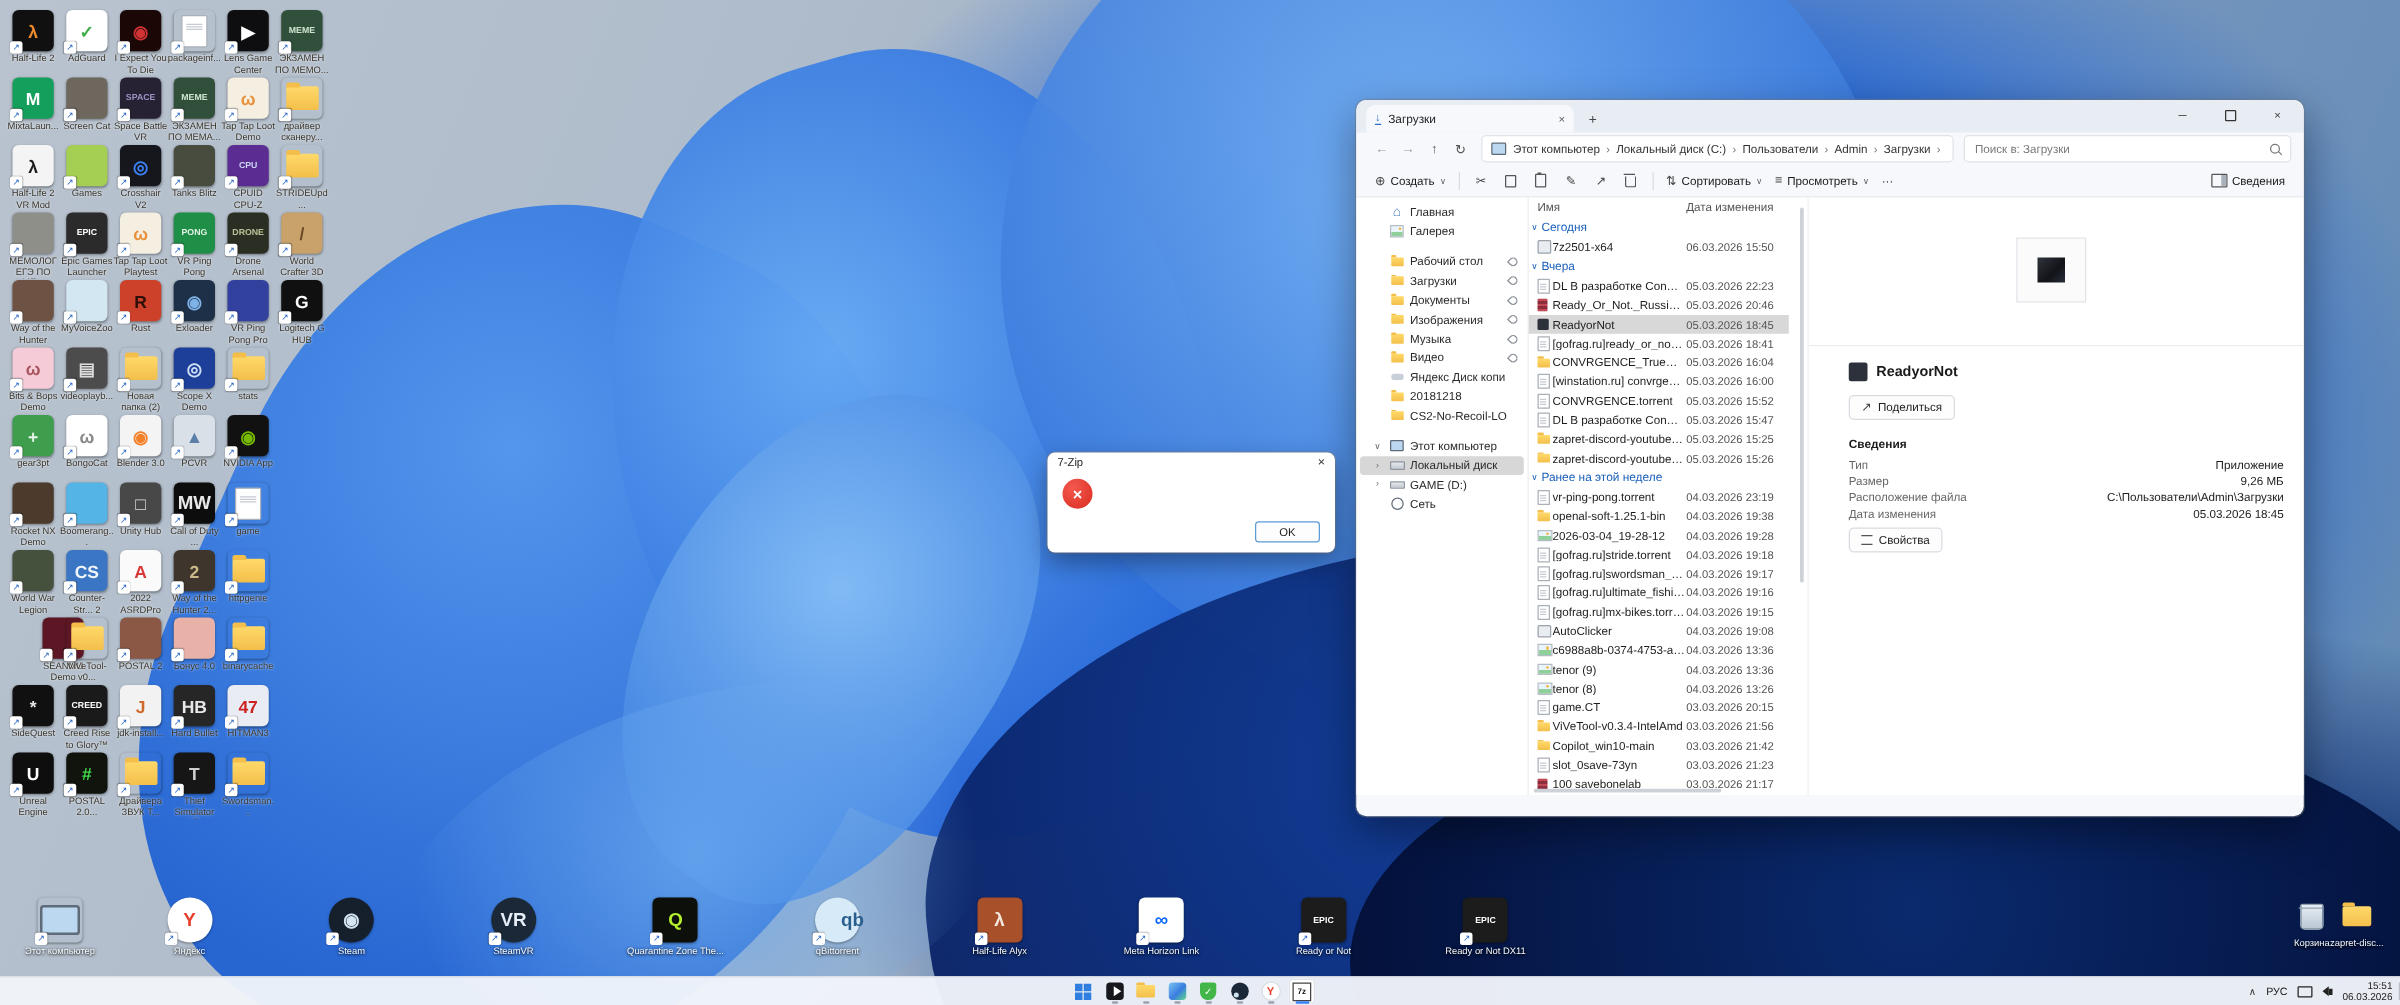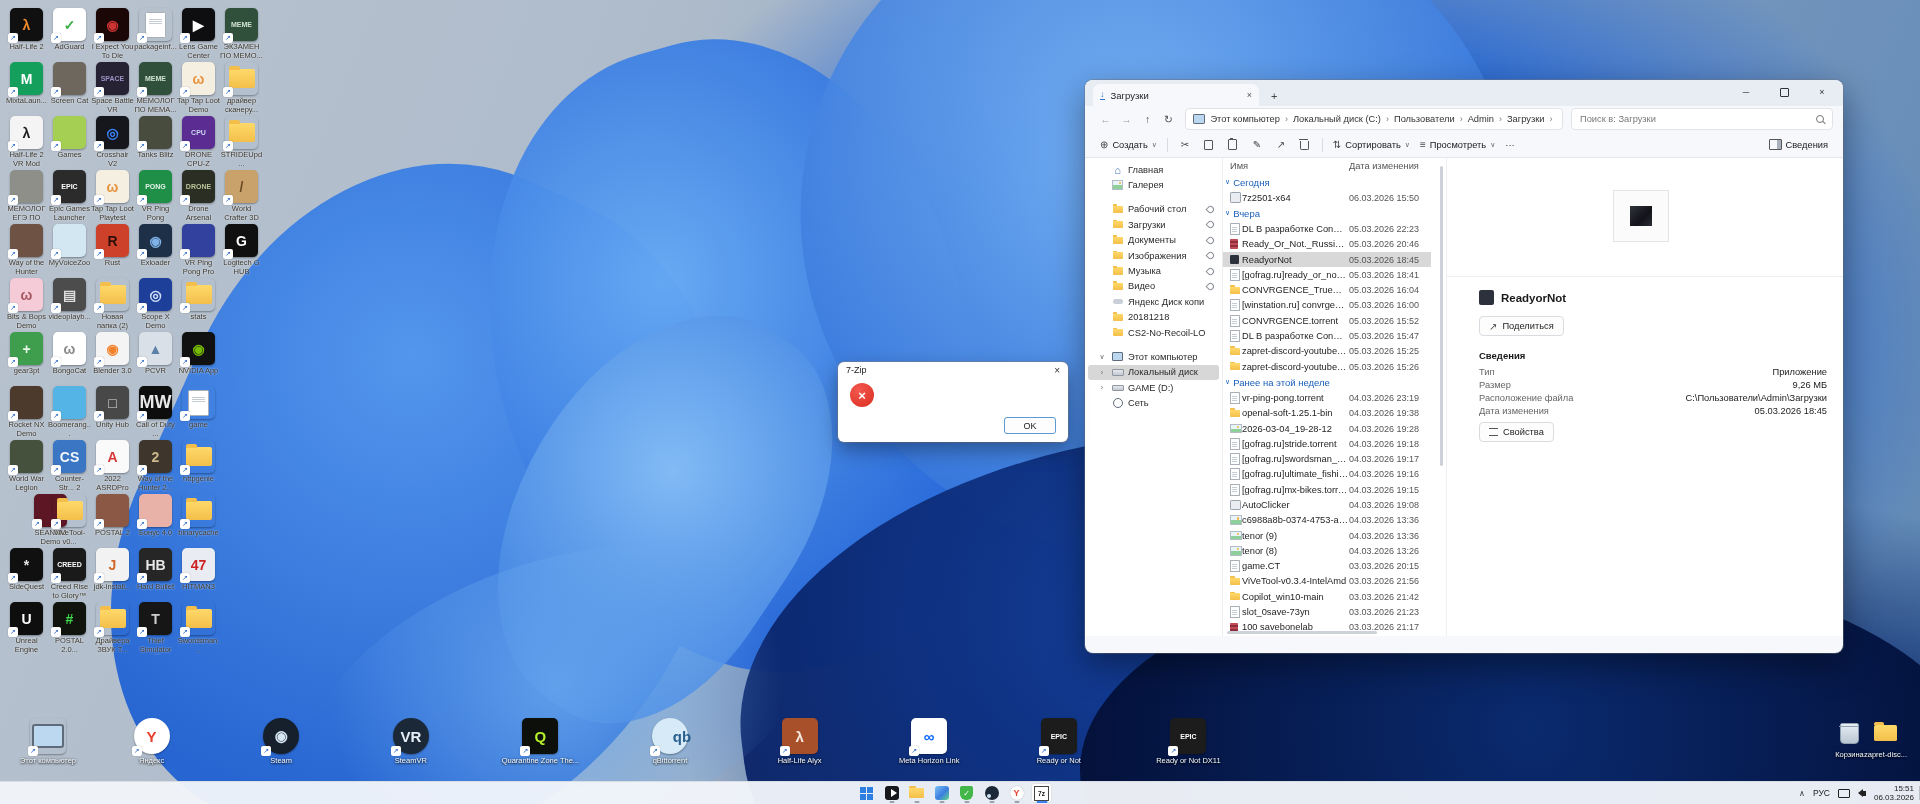--- a/index.html
+++ b/index.html
@@ -270,21 +270,21 @@
         <span class="gl" style="color: rgb(154, 147, 196); font-size: 7px;">SPACE</span>
         <span class="sc">↗</span>
       </div>
       <div class="lab">Space Battle VR</div>
     </div>
     <div class="dico" style="left: 134px; top: 62px;">
       <div class="ib" style="width: 33px; height: 33px; background: rgb(49, 80, 60);">
         <span class="gl" style="color: rgb(207, 227, 208); font-size: 7px;">MEME</span>
         <span class="sc">↗</span>
       </div>
-      <div class="lab">МЕМОЛОГ ПО МЕМА...</div>
+      <div class="lab">ЭКЗАМЕН ПО МЕМА...</div>
     </div>
     <div class="dico" style="left: 177px; top: 62px;">
       <div class="ib" style="width: 33px; height: 33px; background: rgb(245, 239, 226);">
         <span class="gl" style="color: rgb(232, 145, 58); font-size: 14px;">ω</span>
         <span class="sc">↗</span>
       </div>
       <div class="lab">Tap Tap Loot Demo</div>
     </div>
     <div class="dico" style="left: 220px; top: 62px;">
       <div class="ib" style="width: 33px; height: 33px;">
@@ -317,21 +317,21 @@
       <div class="ib" style="width: 33px; height: 33px; background: rgb(71, 76, 62);">
         <span class="sc">↗</span>
       </div>
       <div class="lab">Tanks Blitz</div>
     </div>
     <div class="dico" style="left: 177px; top: 116px;">
       <div class="ib" style="width: 33px; height: 33px; background: rgb(91, 45, 146);">
         <span class="gl" style="color: rgb(203, 213, 240); font-size: 7px;">CPU</span>
         <span class="sc">↗</span>
       </div>
-      <div class="lab">DRONE CPU-Z</div>
+      <div class="lab">CPUID CPU-Z</div>
     </div>
     <div class="dico" style="left: 220px; top: 116px;">
       <div class="ib" style="width: 33px; height: 33px;">
         <span class="fold" style="font-size: 26px;"></span>
         <span class="sc">↗</span>
       </div>
       <div class="lab">STRIDEUpd...</div>
     </div>
     <div class="dico" style="left: 5px; top: 170px;">
       <div class="ib" style="width: 33px; height: 33px; background: rgb(143, 143, 137);">
@@ -497,21 +497,21 @@
     </div>
     <div class="dico" style="left: 91px; top: 386px;">
       <div class="ib" style="width: 33px; height: 33px; background: rgb(72, 72, 72);">
         <span class="gl" style="color: rgb(221, 221, 221); font-size: 14px;">□</span>
         <span class="sc">↗</span>
       </div>
       <div class="lab">Unity Hub</div>
     </div>
     <div class="dico" style="left: 134px; top: 386px;">
       <div class="ib" style="width: 33px; height: 33px; background: rgb(13, 13, 13);">
-        <span class="gl" style="color: rgb(232, 232, 232); font-size: 18px;">MW</span>
+        <span class="gl" style="color: rgb(232, 232, 232); font-size: 15px;">MW</span>
         <span class="sc">↗</span>
       </div>
       <div class="lab">Call of Duty ...</div>
     </div>
     <div class="dico" style="left: 177px; top: 386px;">
       <div class="ib" style="width: 33px; height: 33px;">
         <span class="doc" style="font-size: 24px;"></span>
         <span class="sc">↗</span>
       </div>
       <div class="lab">game</div>

